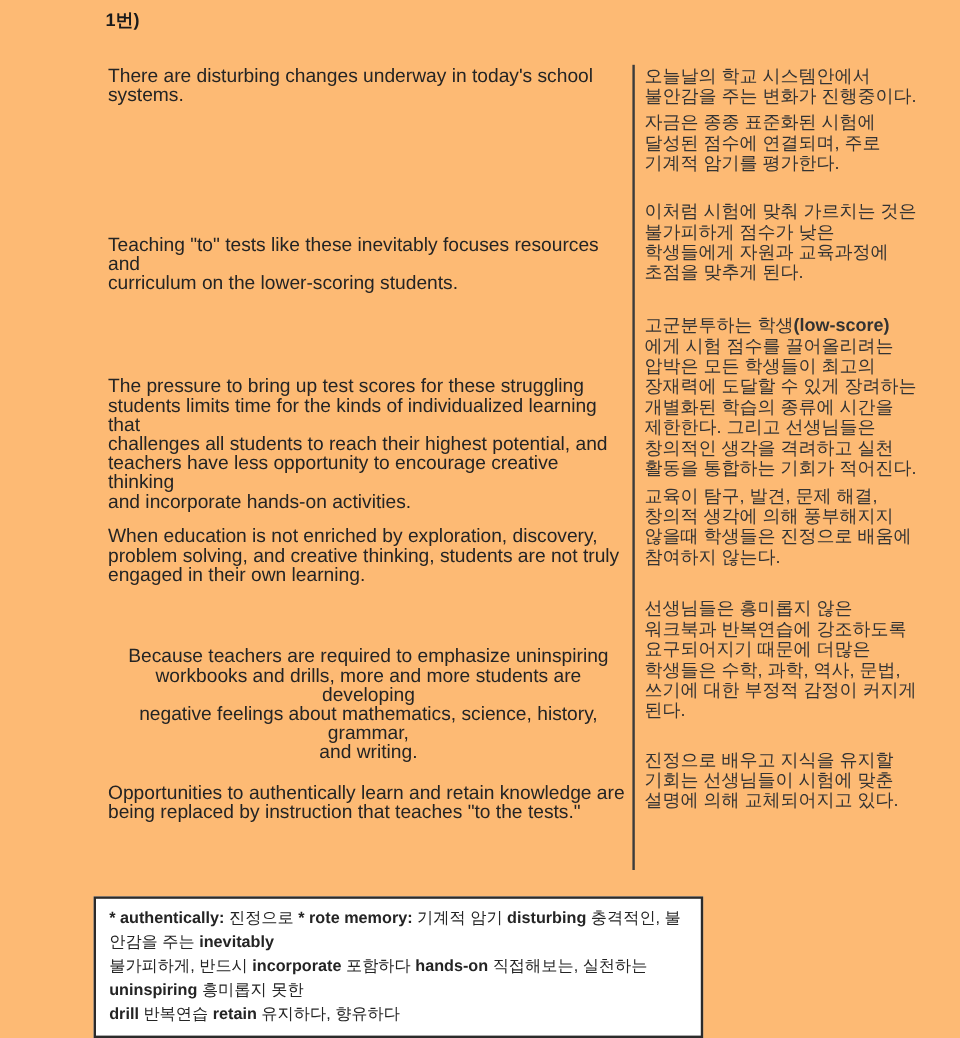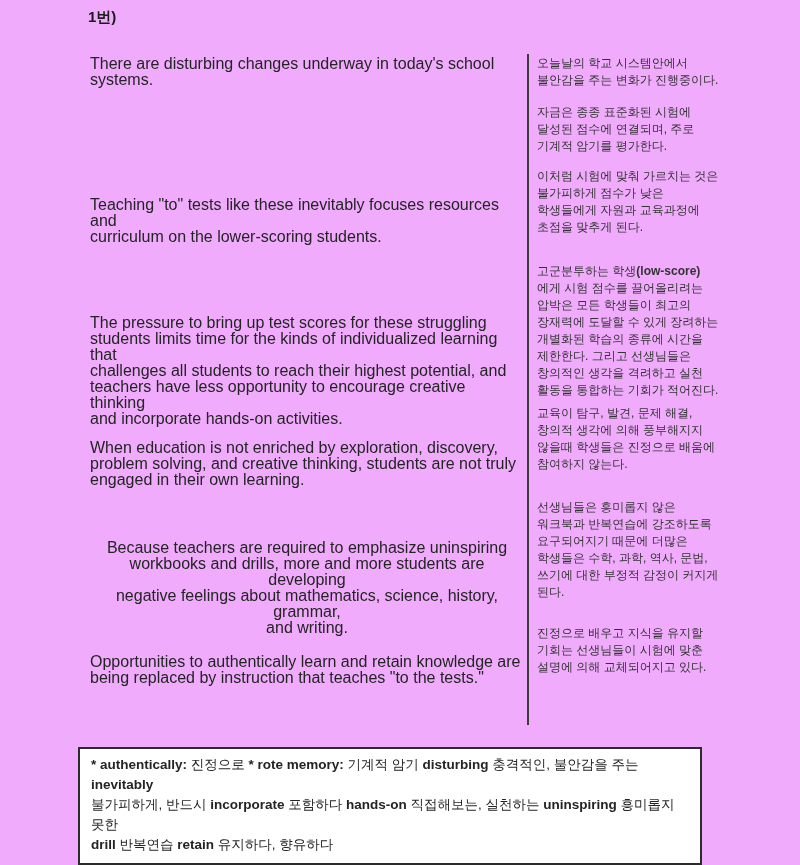--- a/index.html
+++ b/index.html
@@ -3,21 +3,21 @@
 <meta charset="utf-8">
 <style>
   * { margin: 0; padding: 0; box-sizing: border-box; }
   html, body { background: #ffffff; }
   body { font-family: "Liberation Sans", "DejaVu Sans", sans-serif; }
 
   .page {
     position: relative;
     width: 800px;
     height: 865px;
-    background: #f0abfc;
+    background: #fdba74;
     overflow: hidden;
   }
 
   .doc-title {
     position: absolute;
     left: 88px;
     top: 8px;
     font-size: 15px;
     font-weight: bold;
     color: #1a1a1a;
@@ -37,47 +37,47 @@
   .e3 { top: 197px; }
   .e4 { top: 279px; margin-top: 36px; }
   .e5 { top: 440px; }
   .e6 { top: 540px; text-align: center; }
   .e7 { top: 654px; }
 
   .kor-p {
     position: absolute;
     left: 537px;
     width: 258px;
-    font-size: 12px;
+    font-size: 15px;
     line-height: 17px;
     color: #333333;
     white-space: pre-line;
   }
   .k1 { top: 55px; }
-  .k2 { top: 104px; }
+  .k2 { top: 94px; }
   .k3 { top: 168px; }
   .k4 { top: 263px; }
   .k5 { top: 405px; }
   .k6 { top: 499px; }
   .k7 { top: 625px; }
 
   .divider {
     position: absolute;
     left: 527px;
     top: 54px;
     width: 2px;
     height: 671px;
     background: #3c3c3c;
   }
 
   .vocab-box {
     position: absolute;
     left: 78px;
     top: 747px;
-    width: 624px;
+    width: 508px;
     border: 2px solid #2b2b2b;
     padding: 6px 11px 8px 11px;
     font-size: 13.5px;
     line-height: 20px;
     color: #242424;
     white-space: pre-line;
     background: #ffffff;
   }
 </style>
 </head>

